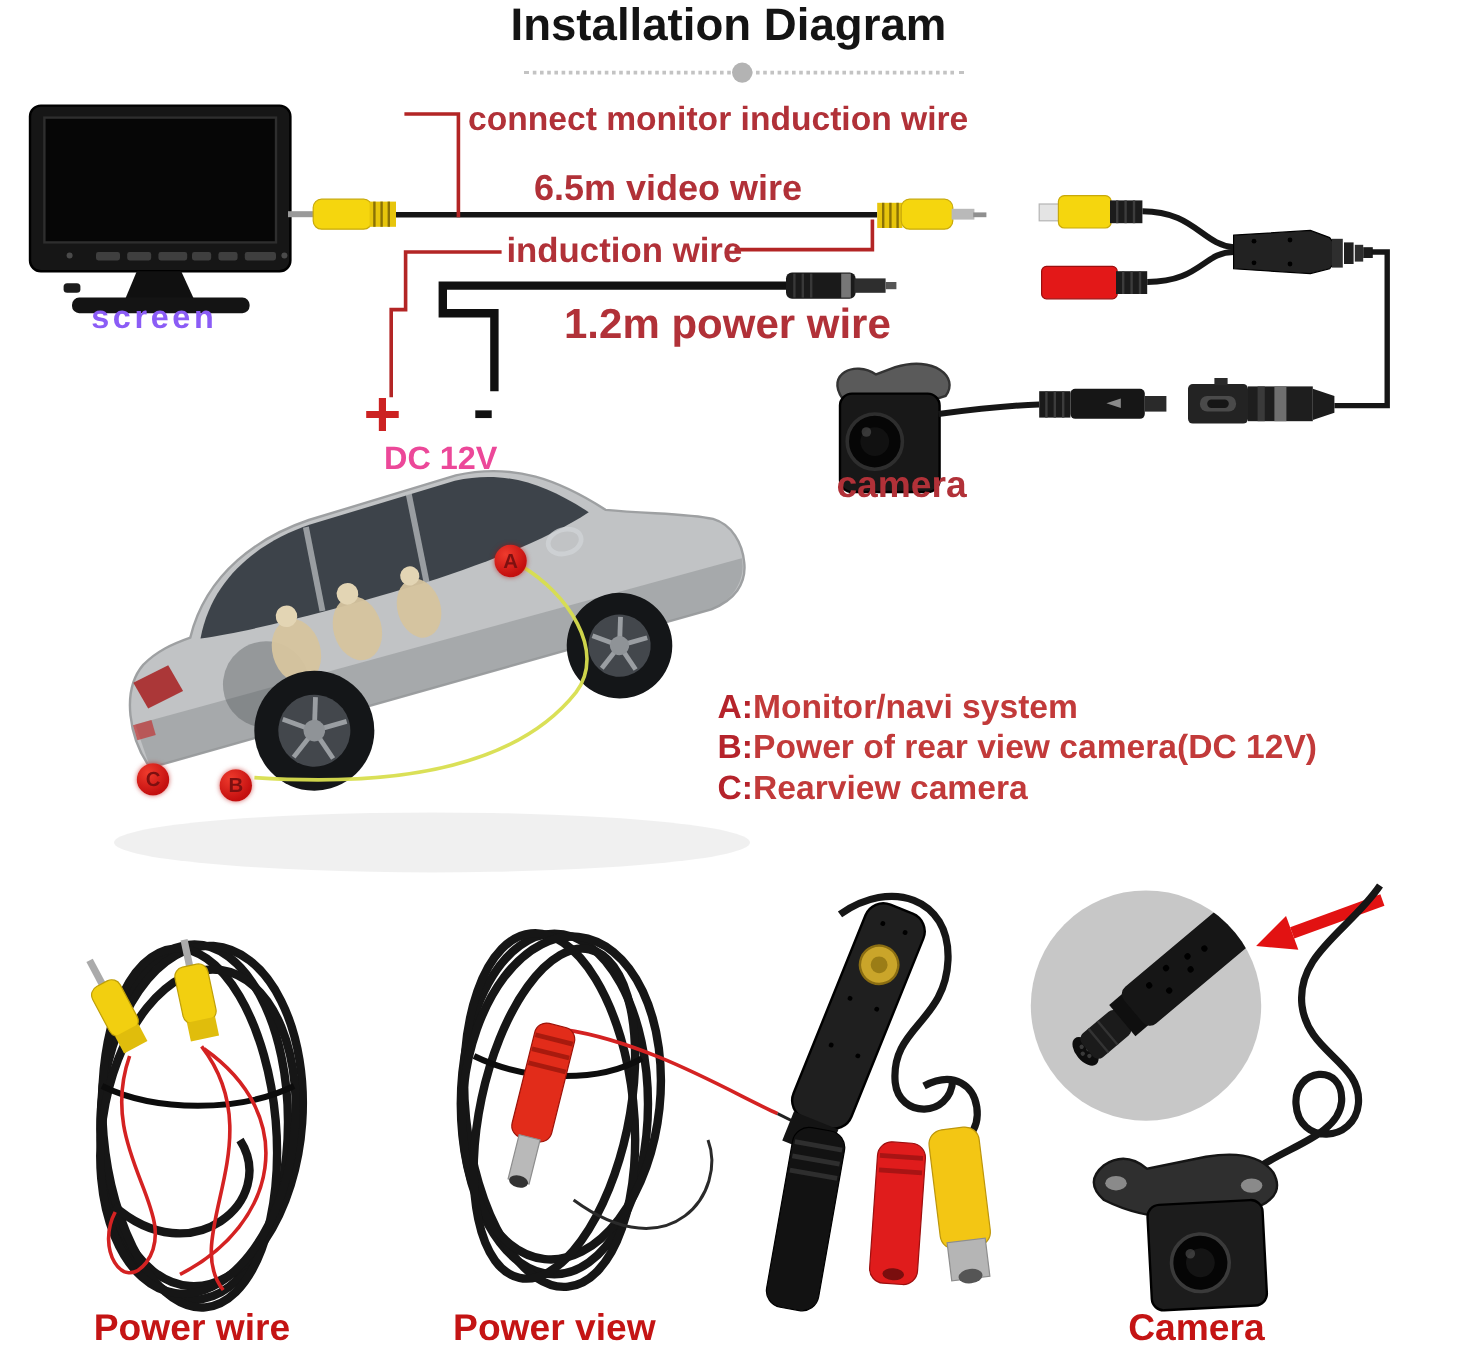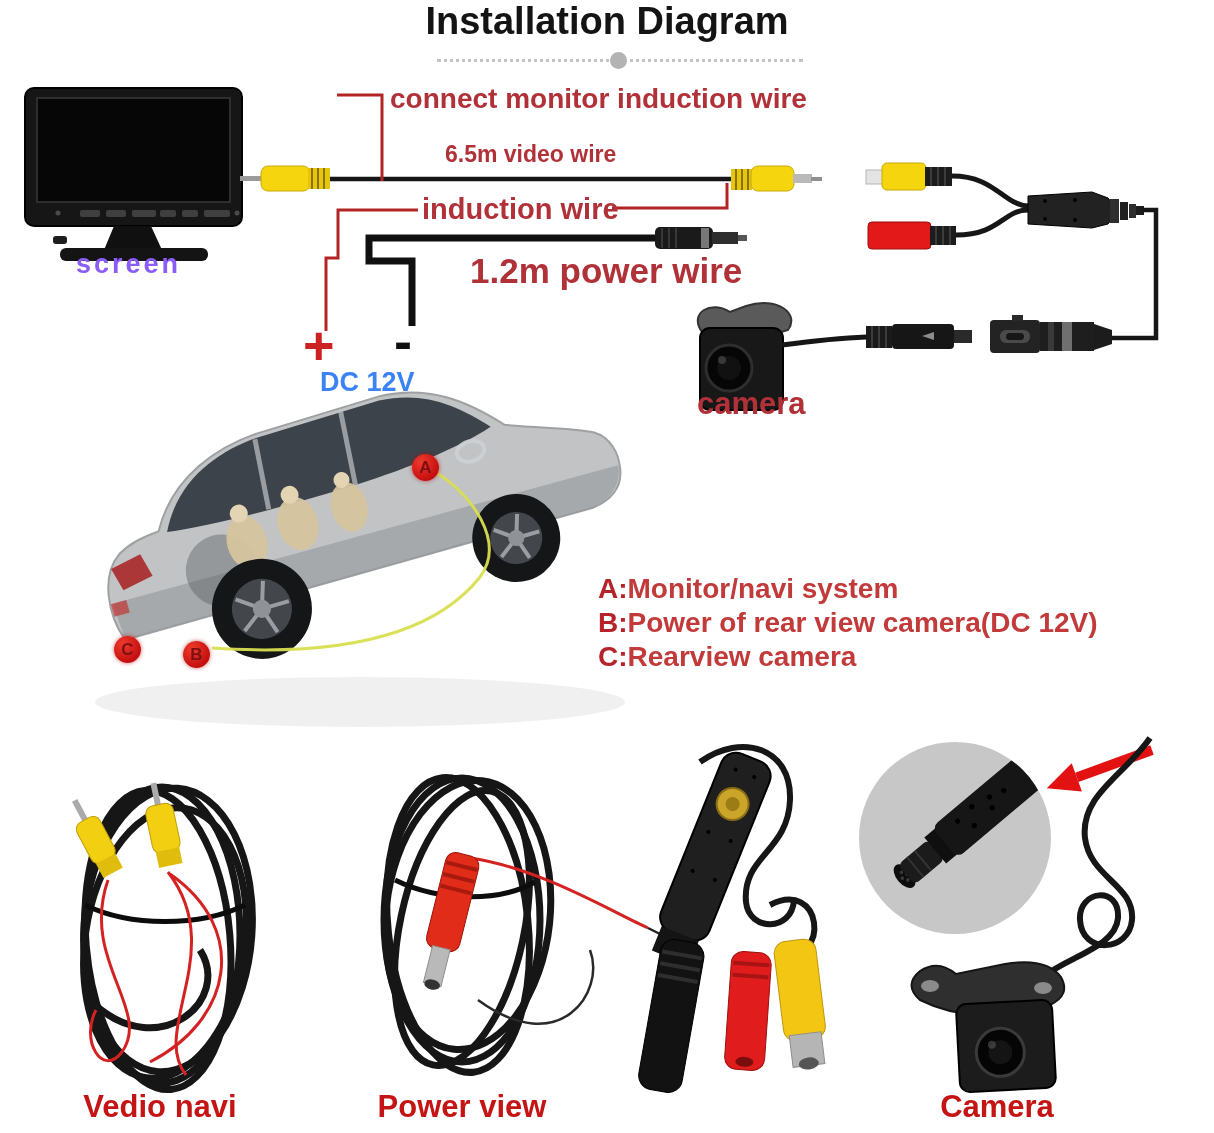--- a/index.html
+++ b/index.html
@@ -16,27 +16,27 @@
   .sep-dotted{
     position:absolute;left:437px;top:59px;width:366px;height:0;
     border-top:3px dotted #c3c3c3;z-index:2;
   }
   .sep-dot{
     position:absolute;left:610px;top:52px;width:17px;height:17px;border-radius:50%;
     background:#b3b3b3;z-index:3;
   }
   .redlbl{color:#b13138;font-weight:bold;}
   .l-connect{left:390px;top:83px;font-size:28px;text-align:right;}
-  .l-video{left:445px;top:141px;font-size:23px;}
+  .l-video{left:445px;top:141px;font-size:30px;}
   .l-induction{left:422px;top:193px;font-size:29px;}
   .l-power{left:470px;top:251px;font-size:35px;}
   .l-camera{left:697px;top:386px;font-size:31px;}
   .l-plus{left:303px;top:314px;font-size:54px;font-weight:bold;color:#cc2222;}
   .l-minus{left:394px;top:310px;font-size:54px;font-weight:bold;color:#111;}
-  .l-dc{left:320px;top:367px;font-size:27px;font-weight:bold;color:#3b82f6;}
+  .l-dc{left:320px;top:367px;font-size:27px;font-weight:bold;color:#ec4899;}
   .l-watermark{left:76px;top:249px;font-size:27px;font-weight:bold;color:#8b5cf6;letter-spacing:3px;}
   .legend{
     position:absolute;left:598px;top:572px;z-index:3;
     font-size:28px;line-height:34px;color:#c23a3a;font-weight:bold;
   }
   .legend .row{display:flex;}
   .legend .key{color:#b5232b;font-weight:bold;}
   .marker{
     position:absolute;z-index:4;width:27px;height:27px;border-radius:50%;
     background:radial-gradient(circle at 35% 30%, #ef3b2d, #c40f0f 70%);
@@ -395,17 +395,17 @@
     <div class="row">
       <span class="key">B:</span>
       <span class="txt">Power of rear view camera(DC 12V)</span>
     </div>
     <div class="row">
       <span class="key">C:</span>
       <span class="txt">Rearview camera</span>
     </div>
   </div>
 
-  <div class="caption cap-0">Vedio navi</div>
+  <div class="caption cap-0">Power wire</div>
   <div class="caption cap-1">Power view</div>
   <div class="caption cap-3">Camera</div>
 
 </div>
 
 </body></html>

